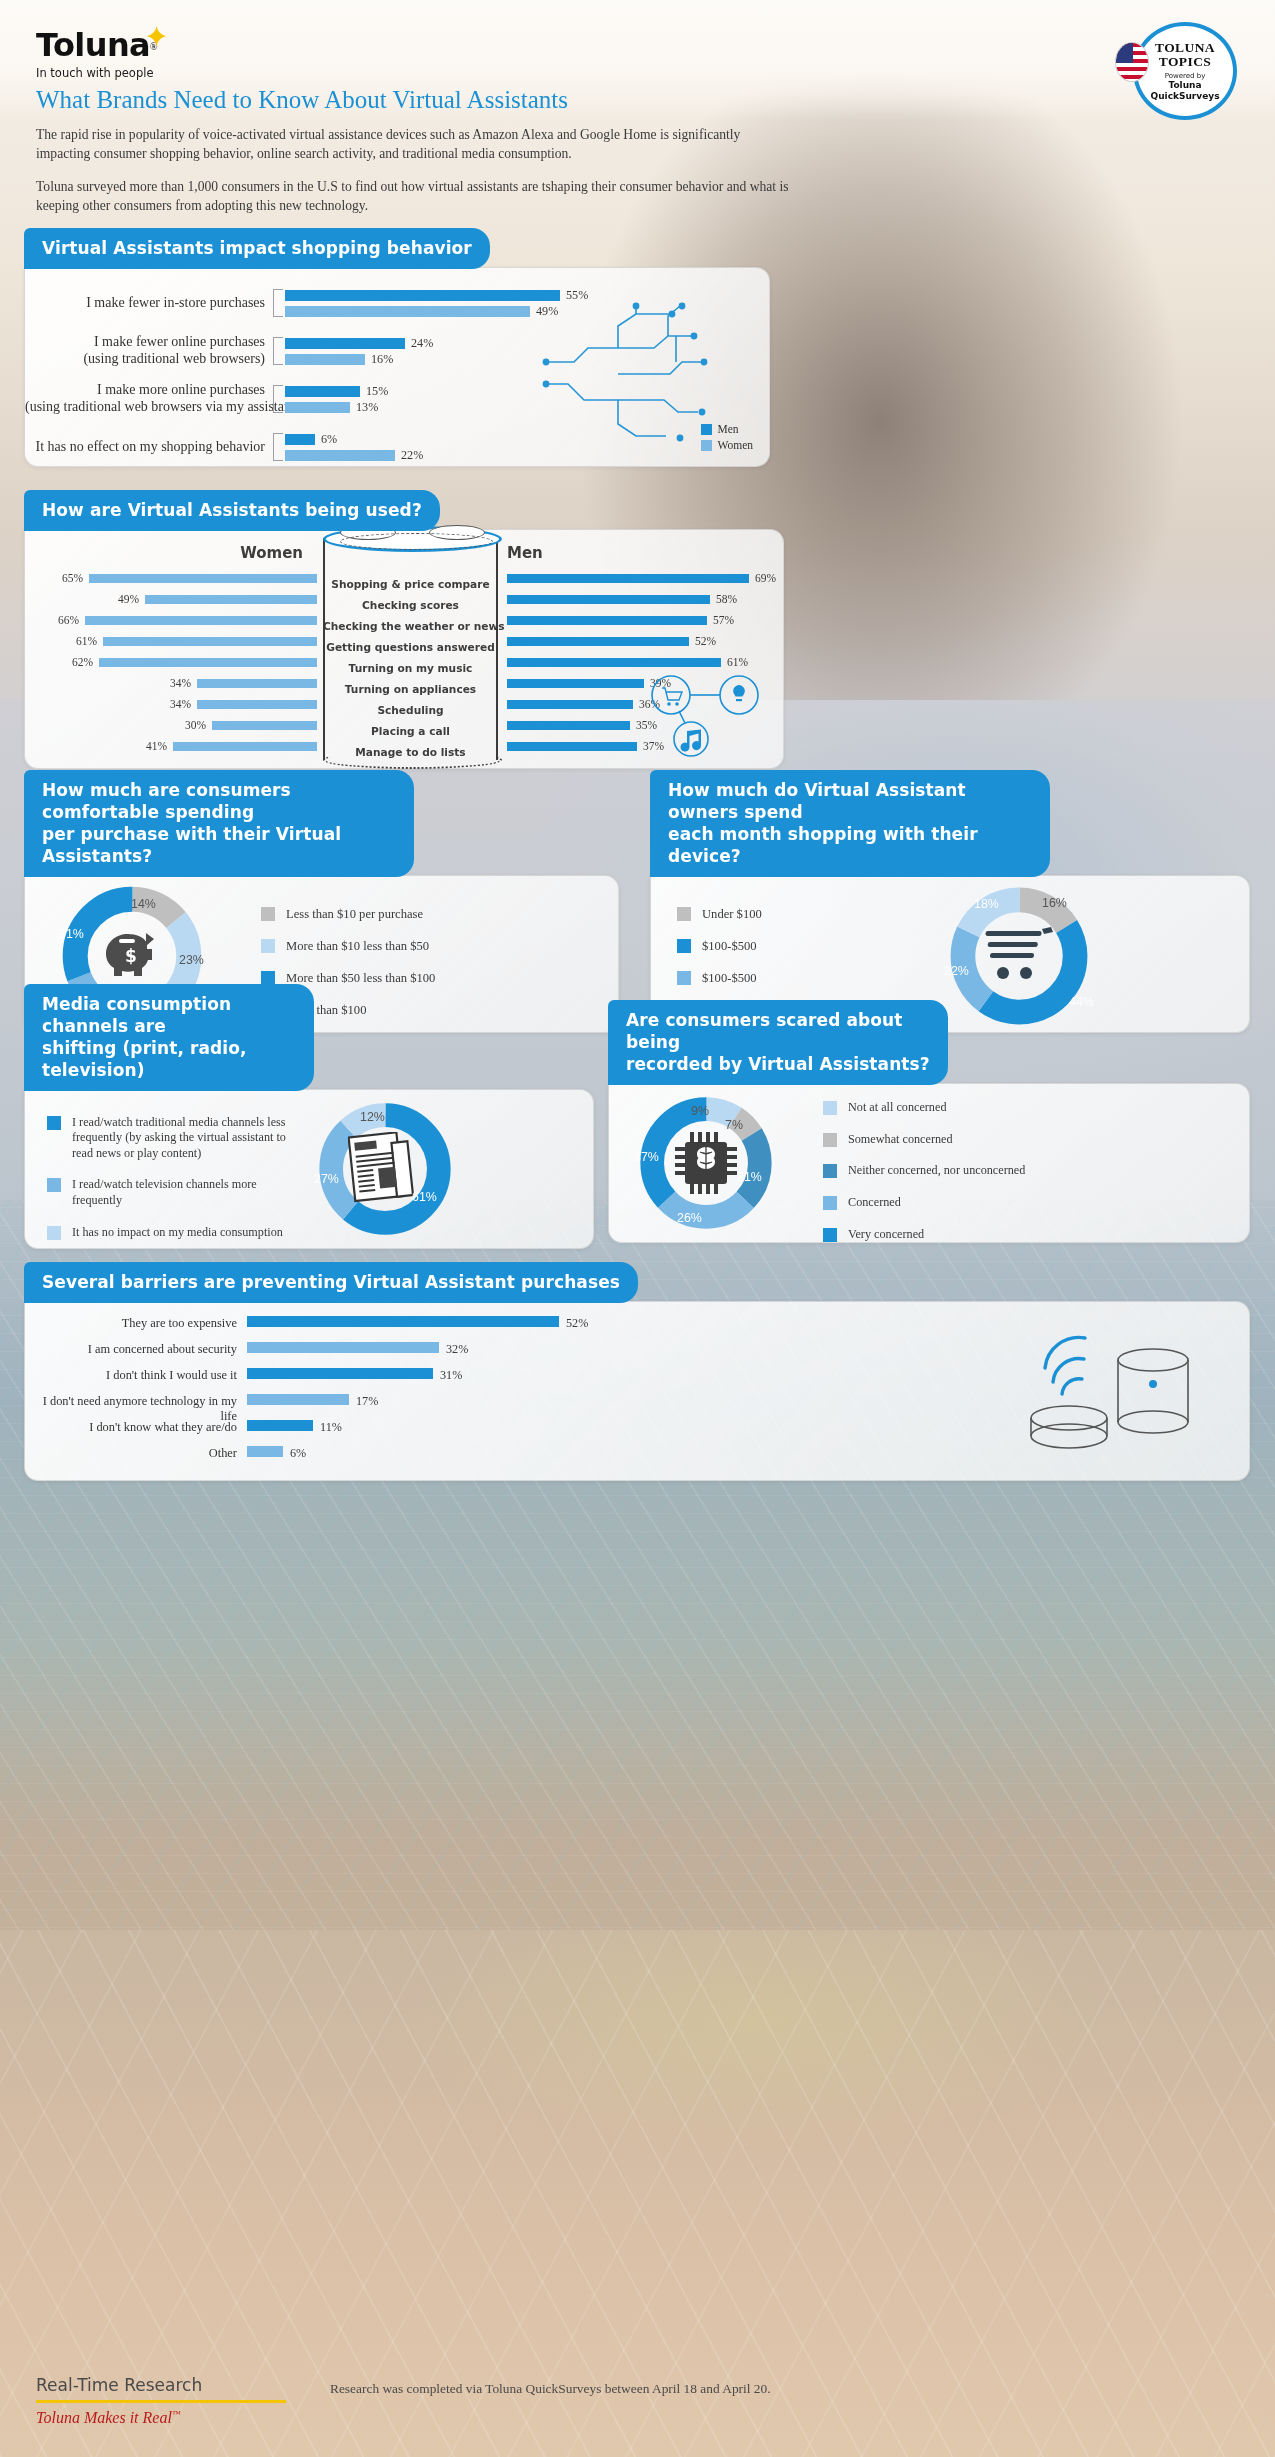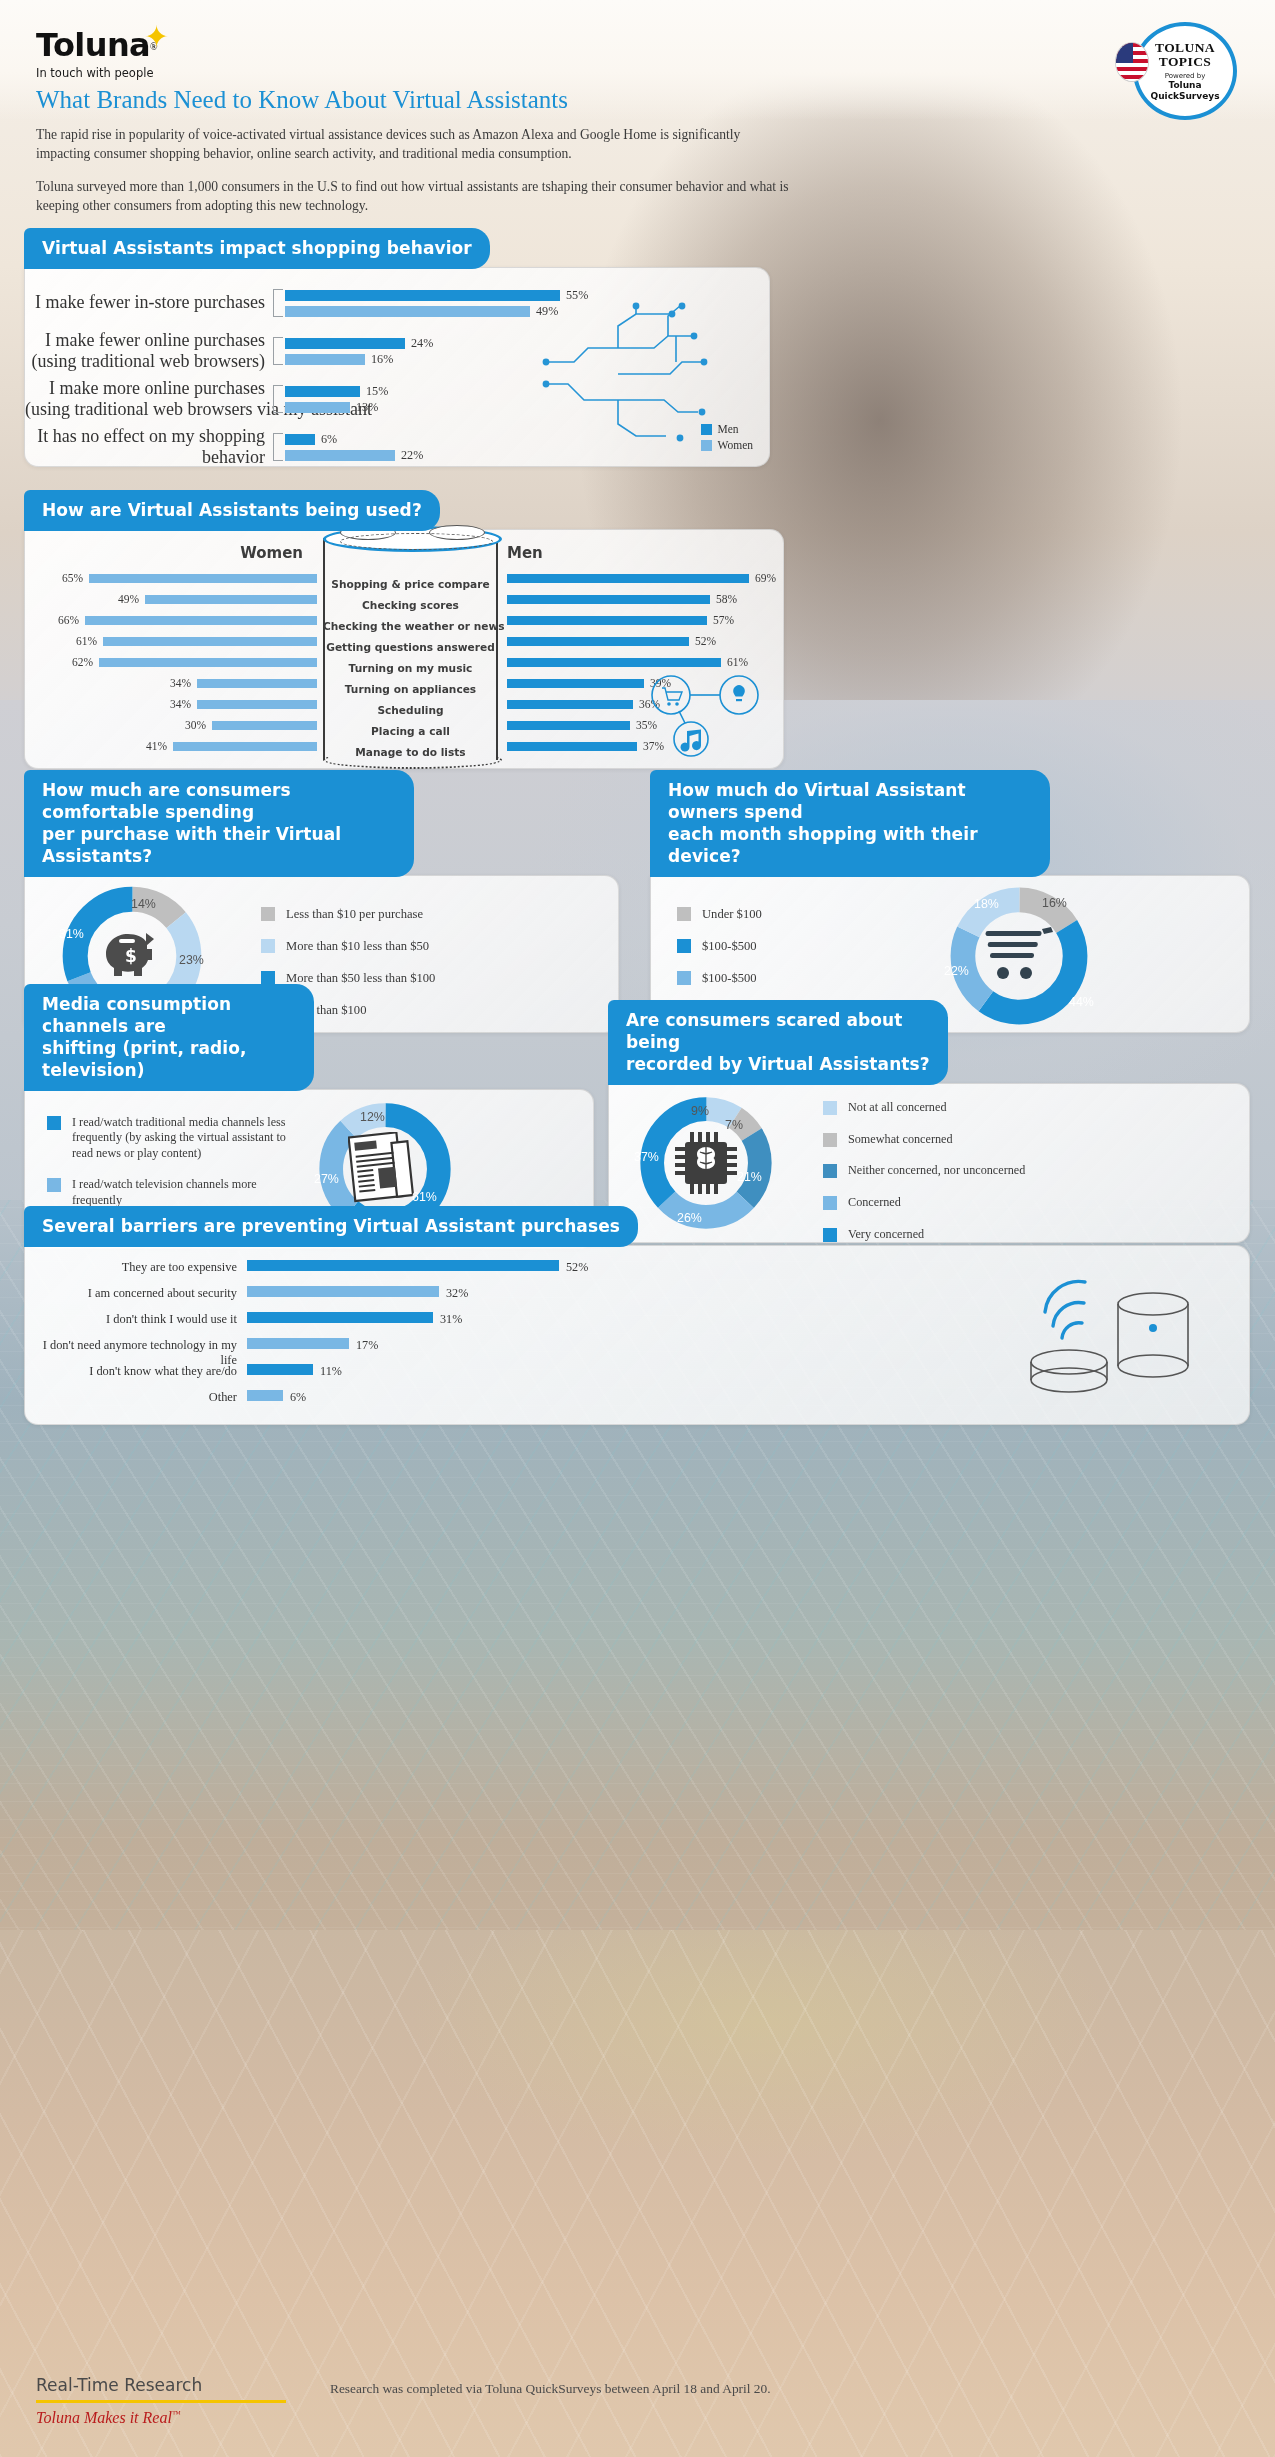--- a/index.html
+++ b/index.html
@@ -87,21 +87,21 @@
   h1.title { position:absolute; left:36px; top:86px; z-index:5;
     font-family:"Liberation Serif", serif; font-weight:normal; font-size:25px; color:#1b90d4; }
   .intro { position:absolute; left:36px; top:125px; width:760px; z-index:5;
            font-size:13.6px; line-height:1.42; color:#3b3b3b; }
   .intro p + p { margin-top:13px; }
 
   
   #sec1 { left:24px; top:228px; width:746px; }
   #sec1 .panel-body { height:200px; padding:18px 14px 10px 0; }
   .hbar-row { display:flex; align-items:center; height:34px; margin-bottom:14px; }
-  .hbar-label { width:248px; text-align:right; font-size:18px; color:#333; line-height:1.2; padding-right:8px; }
+  .hbar-label { width:248px; text-align:right; font-size:14px; color:#333; line-height:1.2; padding-right:8px; }
   .bracket { width:10px; height:28px; border-left:1.5px solid #9aa0a5; border-top:1.5px solid #9aa0a5; border-bottom:1.5px solid #9aa0a5; margin-right:2px;}
   .hbar-bars { flex:1; }
   .bar-line { display:flex; align-items:center; height:11px; }
   .bar-line + .bar-line { margin-top:5px; }
   .bar { height:11px; background:#1b90d4; }
   .bar.women { background:#79b7e4; }
   .bar-val { font-size:12.2px; color:#3a3a3a; margin-left:6px; }
   .legend-mw { position:absolute; right:16px; bottom:12px; font-size:11.5px; color:#333; }
   .legend-mw div { display:flex; align-items:center; gap:6px; line-height:1.45; }
   .sw { width:11px; height:11px; display:inline-block; }
@@ -137,21 +137,21 @@
 
   
   #sec3 { left:24px; top:770px; width:595px; }
   #sec3 .panel-body { height:158px; }
   #sec4 { left:650px; top:770px; width:600px; }
   #sec4 .panel-body { height:158px; }
   #sec5 { left:24px; top:984px; width:570px; }
   #sec5 .panel-body { height:160px; }
   #sec6 { left:608px; top:1000px; width:642px; }
   #sec6 .panel-body { height:160px; }
-  #sec7 { left:24px; top:1206px; width:1226px; }
+  #sec7 { left:24px; top:1262px; width:1226px; }
   #sec7 .panel-body { height:180px; padding-top:14px; }
 
   .donut-wrap { position:relative; }
   .legend-list { font-size:12.6px; color:#3a3a3a; }
   .legend-list .li { display:flex; align-items:flex-start; gap:11px; margin-bottom:13px; line-height:1.28;margin-top:16px; }
   .legend-list .li .sw { width:14px; height:14px; flex:0 0 14px; margin-top:1px; }
 
   .d-lab { position:absolute; font-size:12.4px; font-family:"Liberation Sans",sans-serif; }
 
   

